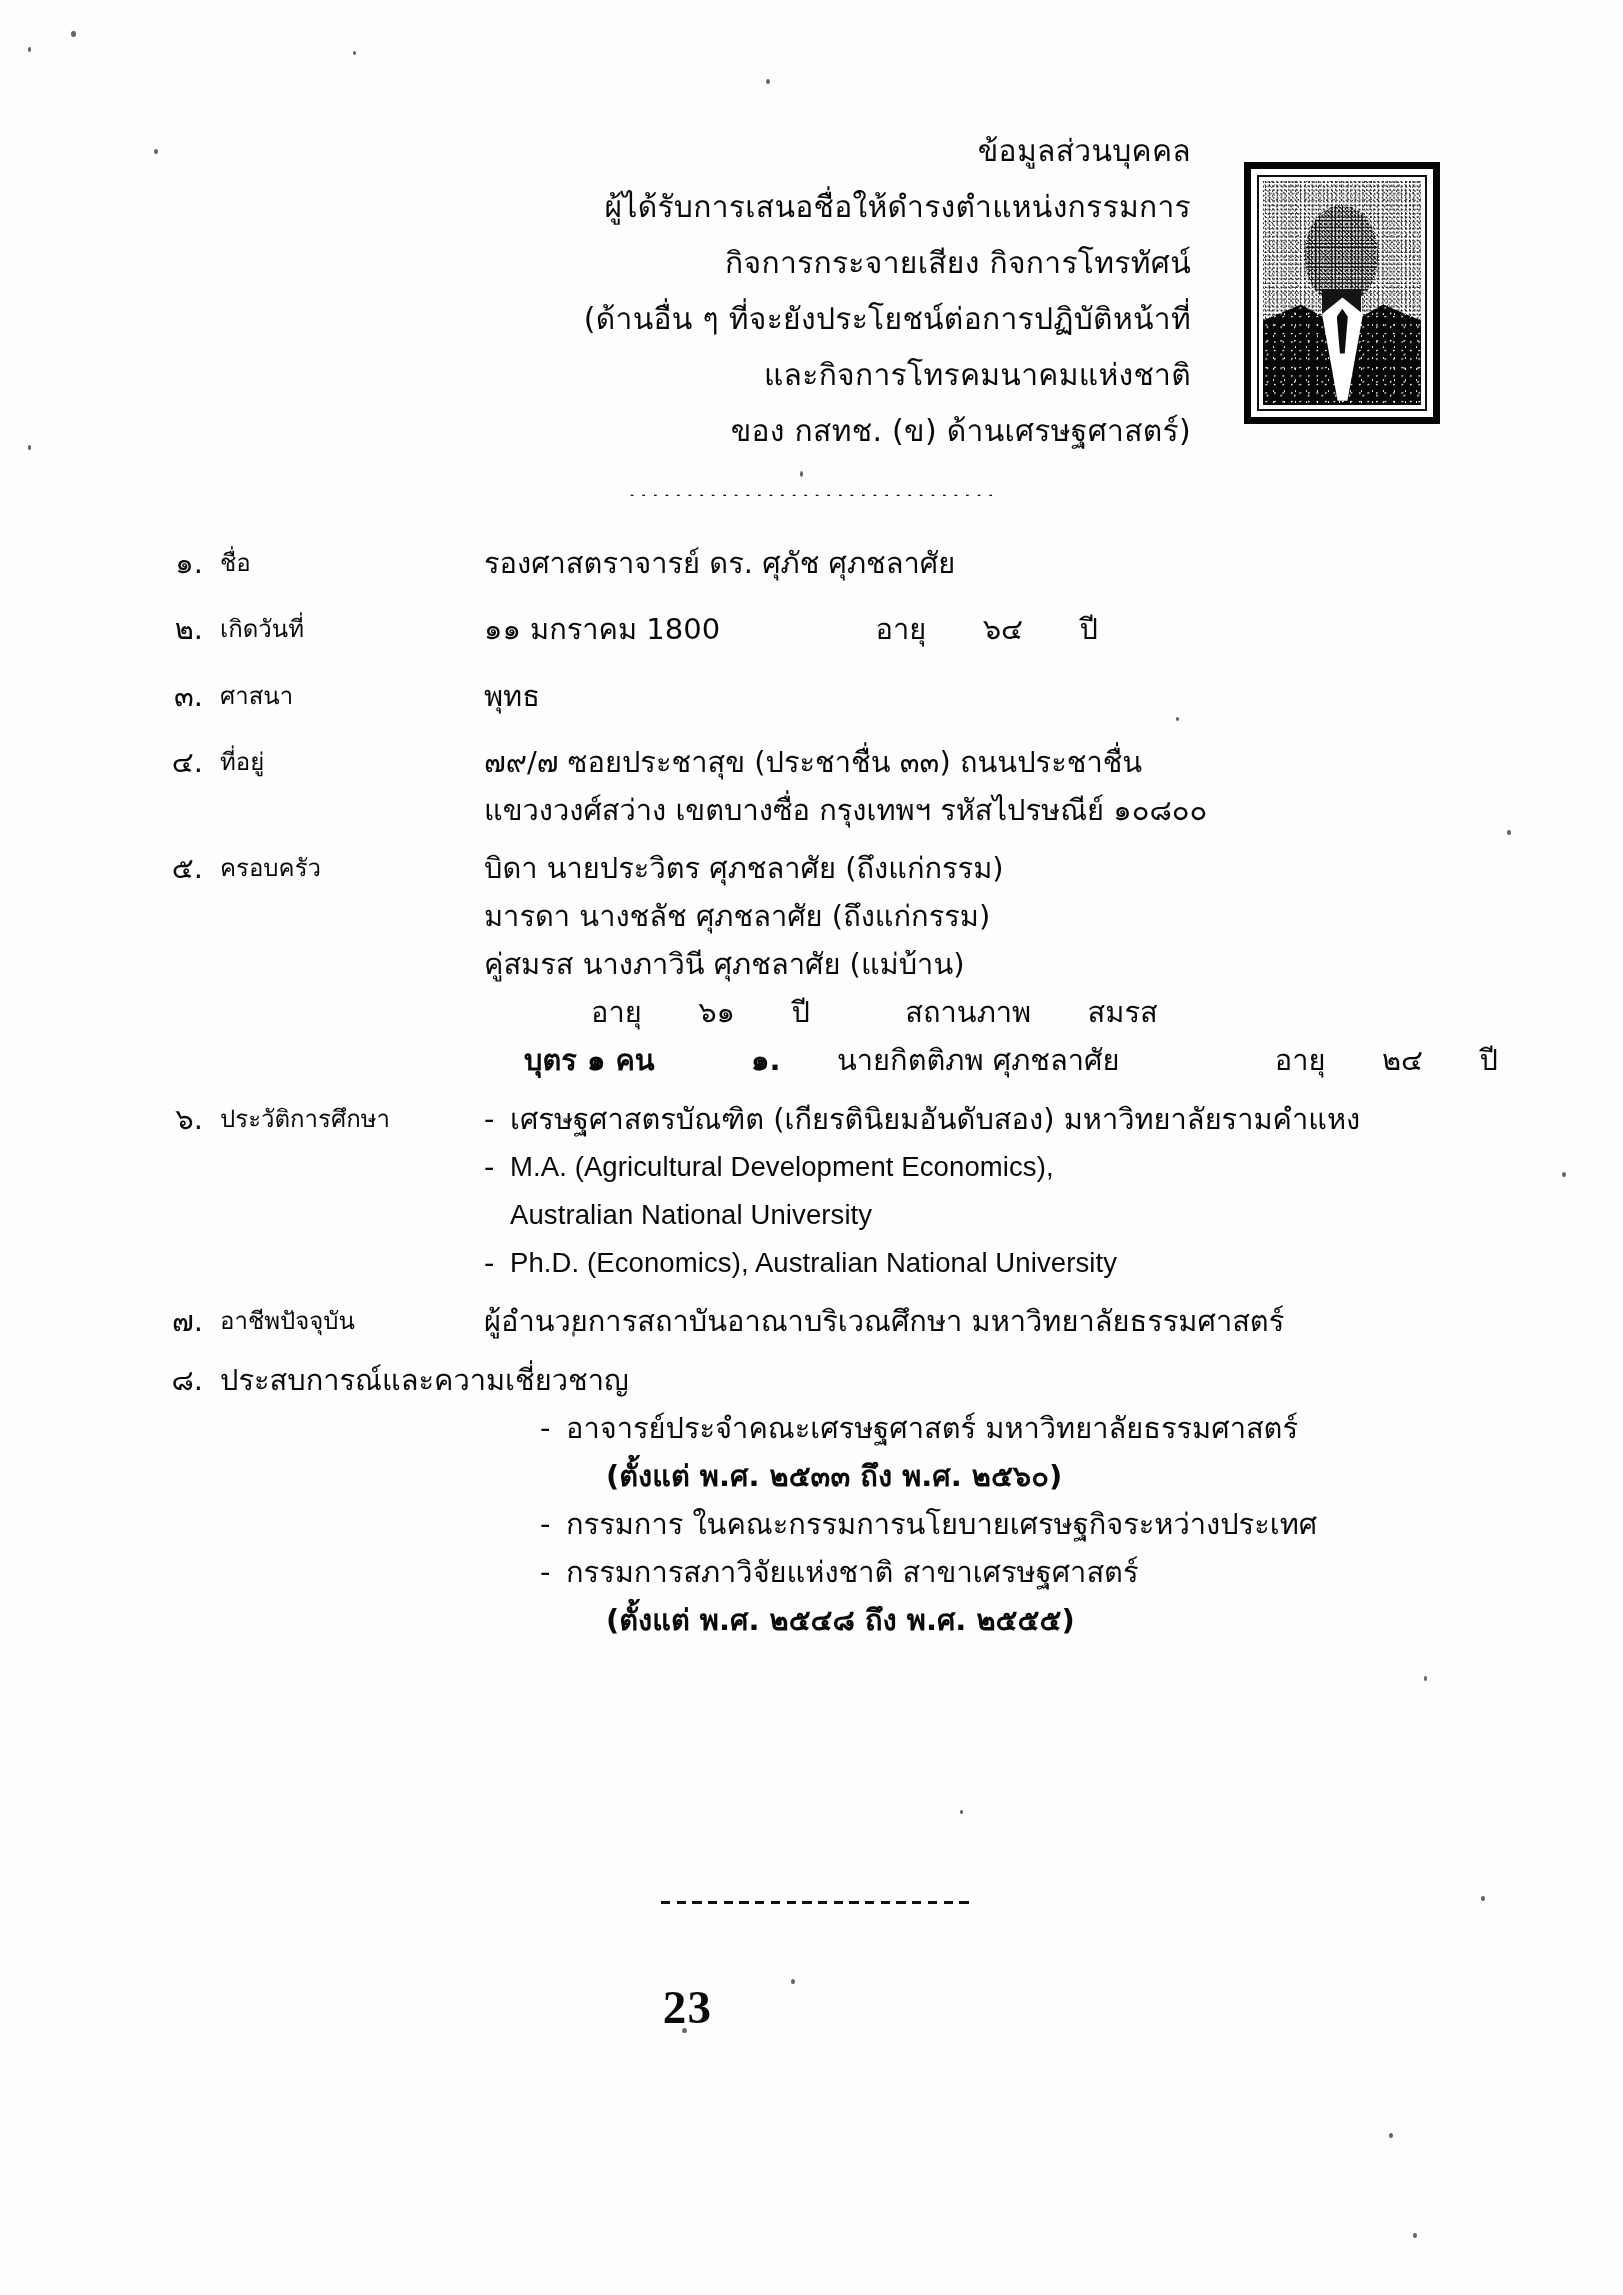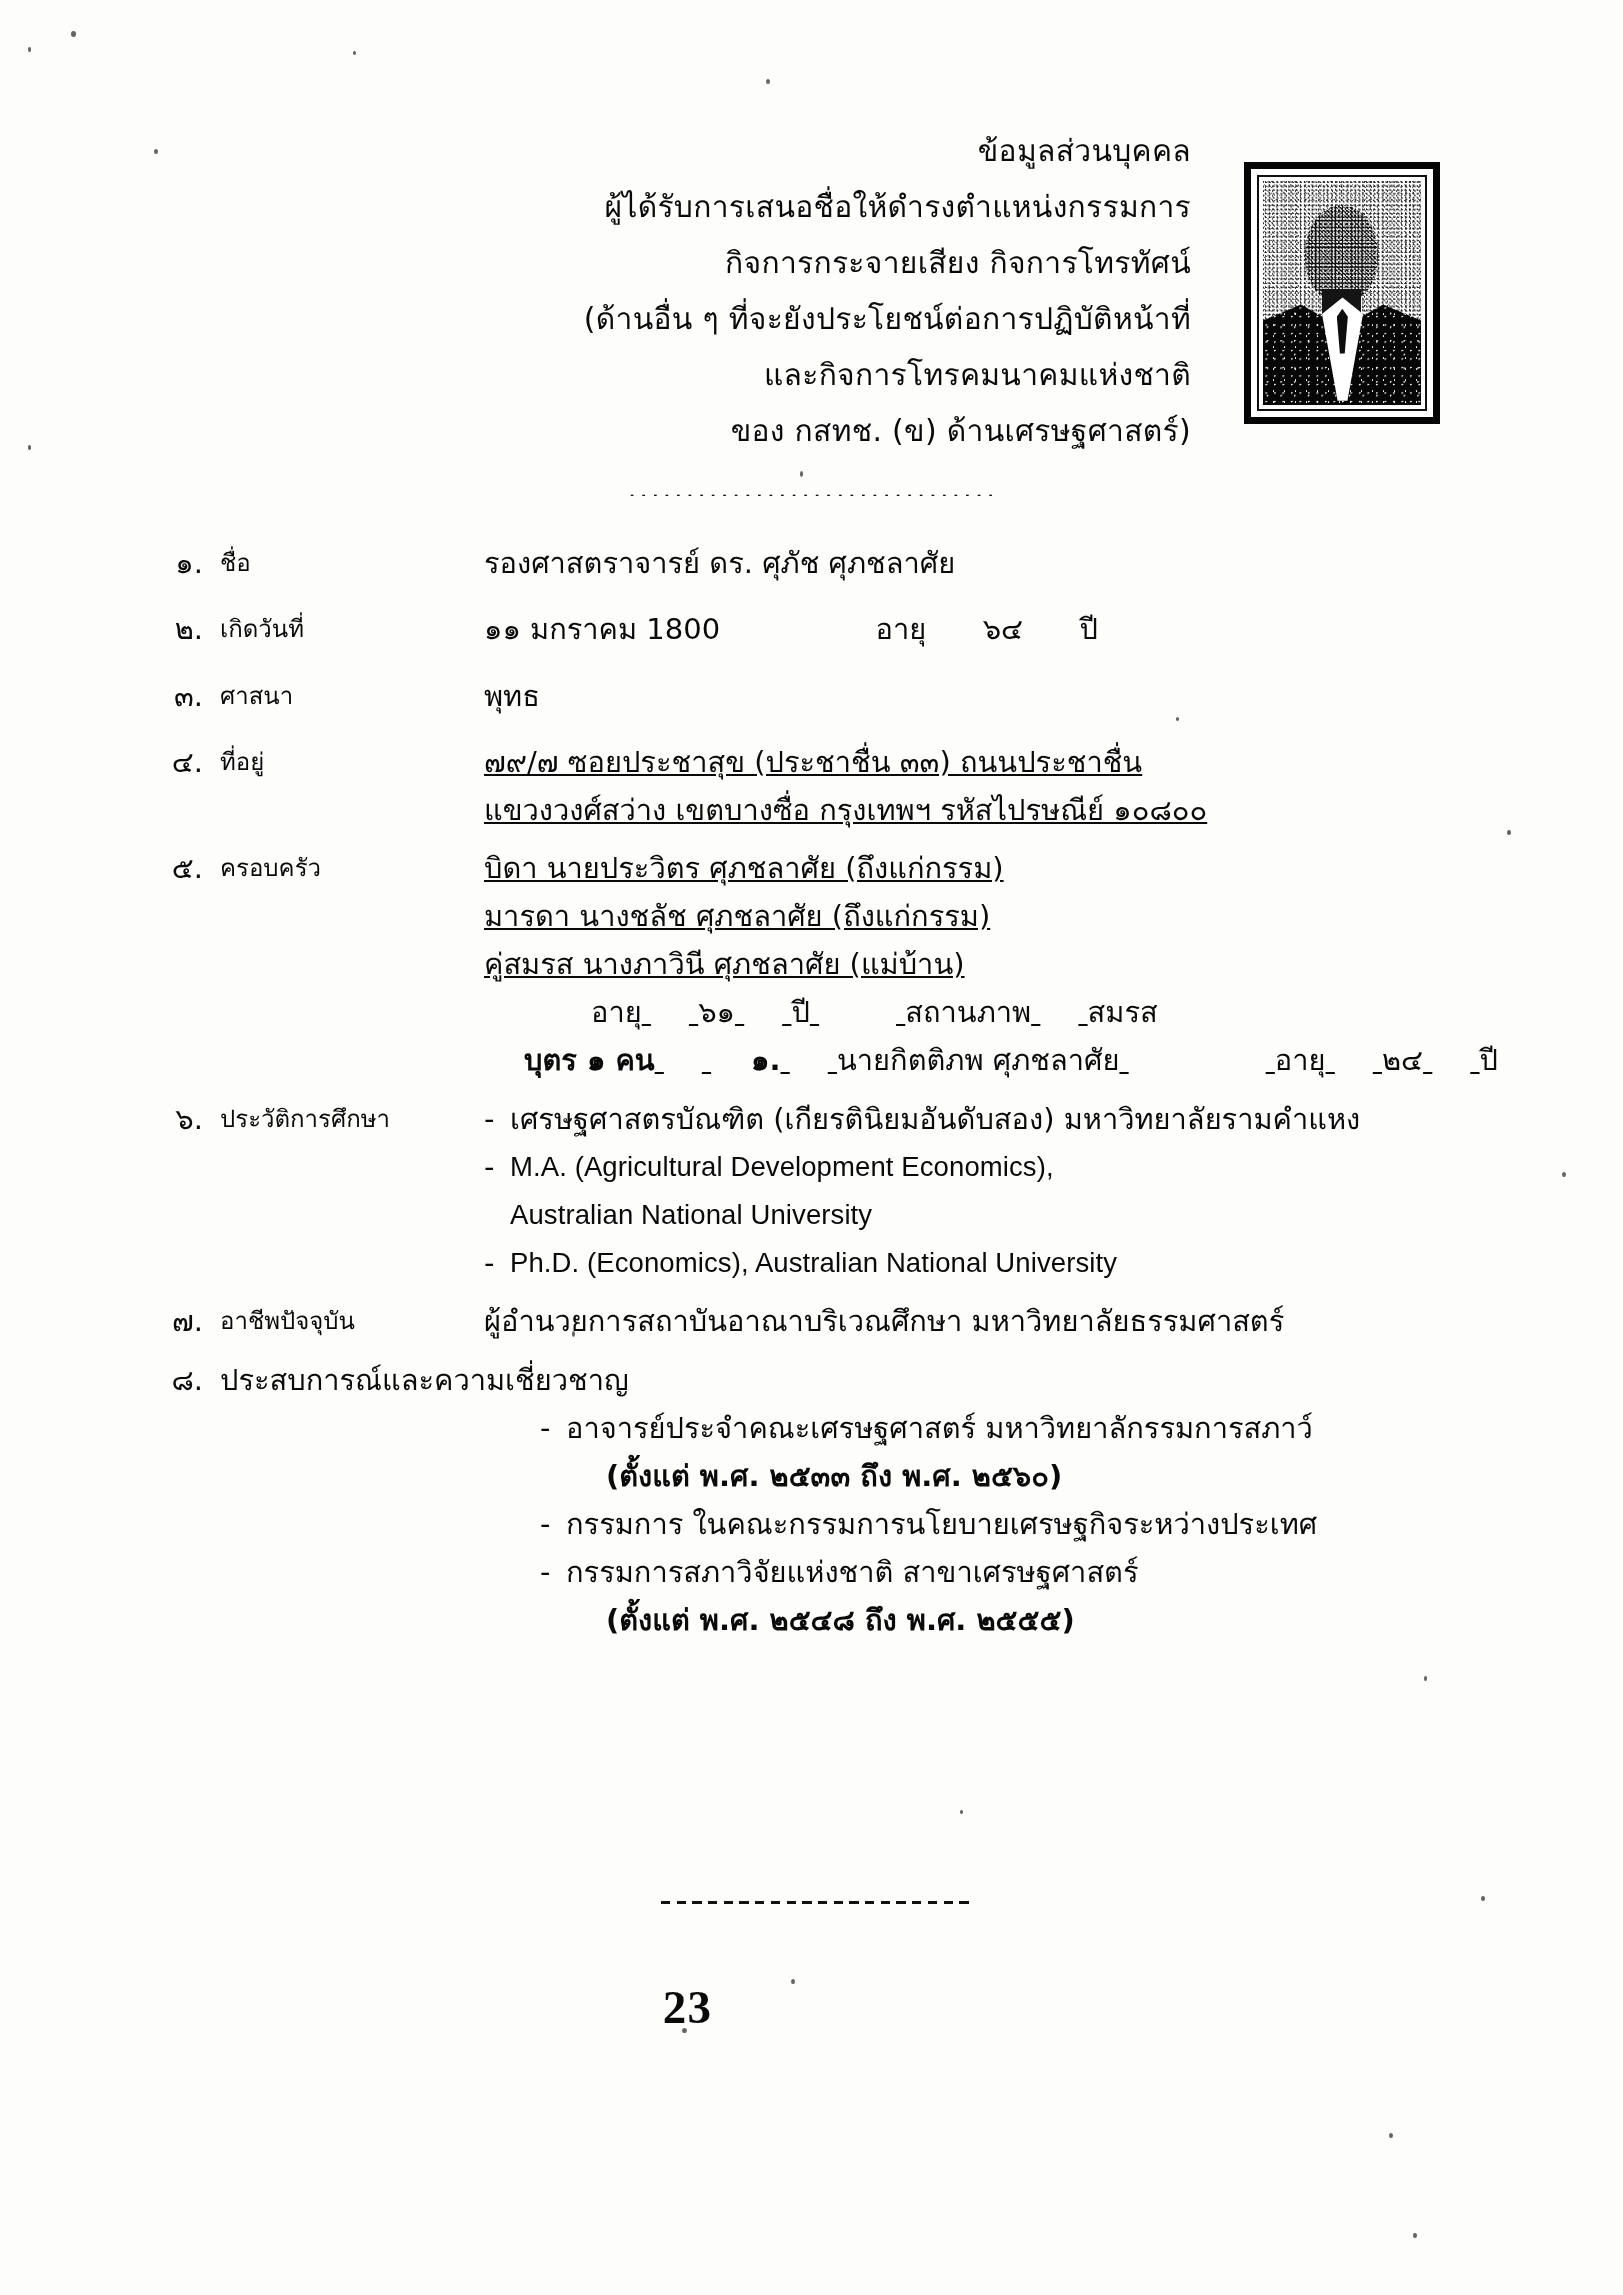--- a/index.html
+++ b/index.html
@@ -195,21 +195,20 @@
     padding-left: 17px;
     white-space: nowrap;
   }
   .value {
     flex: 1 1 auto;
     font-size: 29px;
     line-height: 48px;
   }
   .value-line {
     white-space: nowrap;
-    text-decoration: underline;
   }
 
   .pair {
     display: inline-block;
   }
   .spacer-lg { display: inline-block; width: 137px; }
   .spacer-md { display: inline-block; width: 77px; }
   .spacer-sm { display: inline-block; width: 38px; }
 
   .indent-1 { padding-left: 56px; }
@@ -423,21 +422,21 @@
       <div class="label-wide">ประสบการณ์และความเชี่ยวชาญ</div>
     </div>
 
     <div class="row">
       <div class="num"></div>
       <div class="label"></div>
       <div class="value">
 
         <div class="bullet-row indent-1">
           <span class="bullet-mark">-</span>
-          <span class="bullet-text">อาจารย์ประจำคณะเศรษฐศาสตร์  มหาวิทยาลักรรมการสภาว์</span>
+          <span class="bullet-text">อาจารย์ประจำคณะเศรษฐศาสตร์  มหาวิทยาลัยธรรมศาสตร์</span>
         </div>
         <div class="bullet-row indent-1">
           <span class="bullet-mark"></span>
           <span class="bullet-text bold-thai">(ตั้งแต่  พ.ศ.  ๒๕๓๓  ถึง  พ.ศ.  ๒๕๖๐)</span>
         </div>
 
         <div class="bullet-row indent-1">
           <span class="bullet-mark">-</span>
           <span class="bullet-text">กรรมการ  ในคณะกรรมการนโยบายเศรษฐกิจระหว่างประเทศ</span>
         </div>

